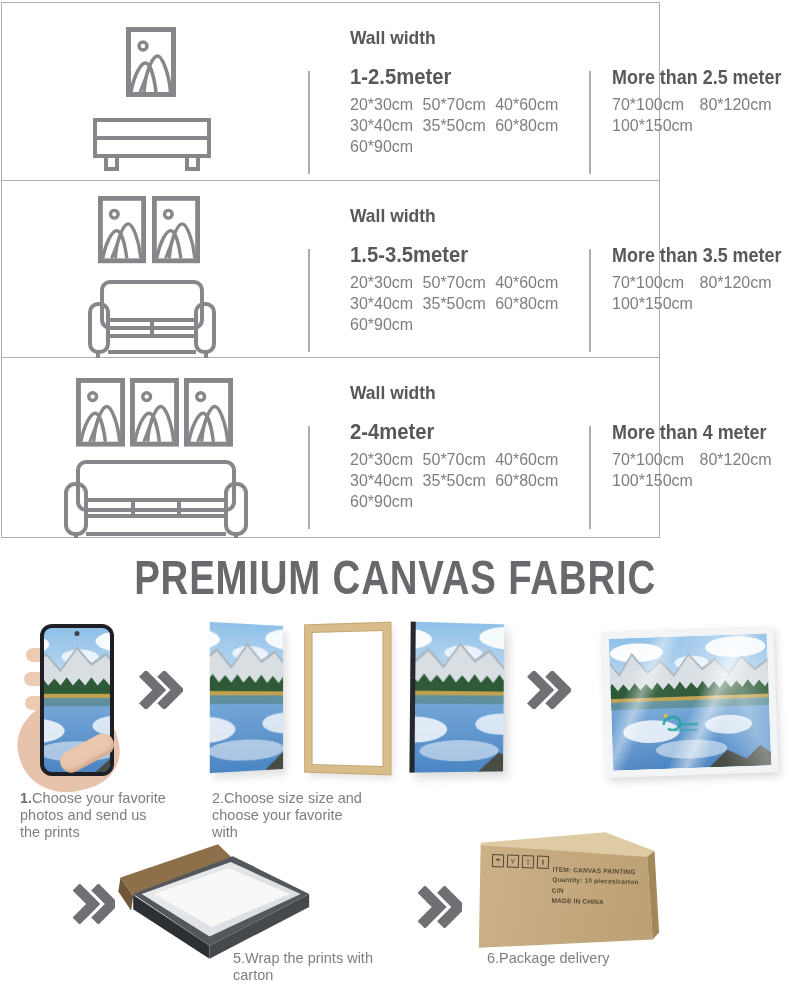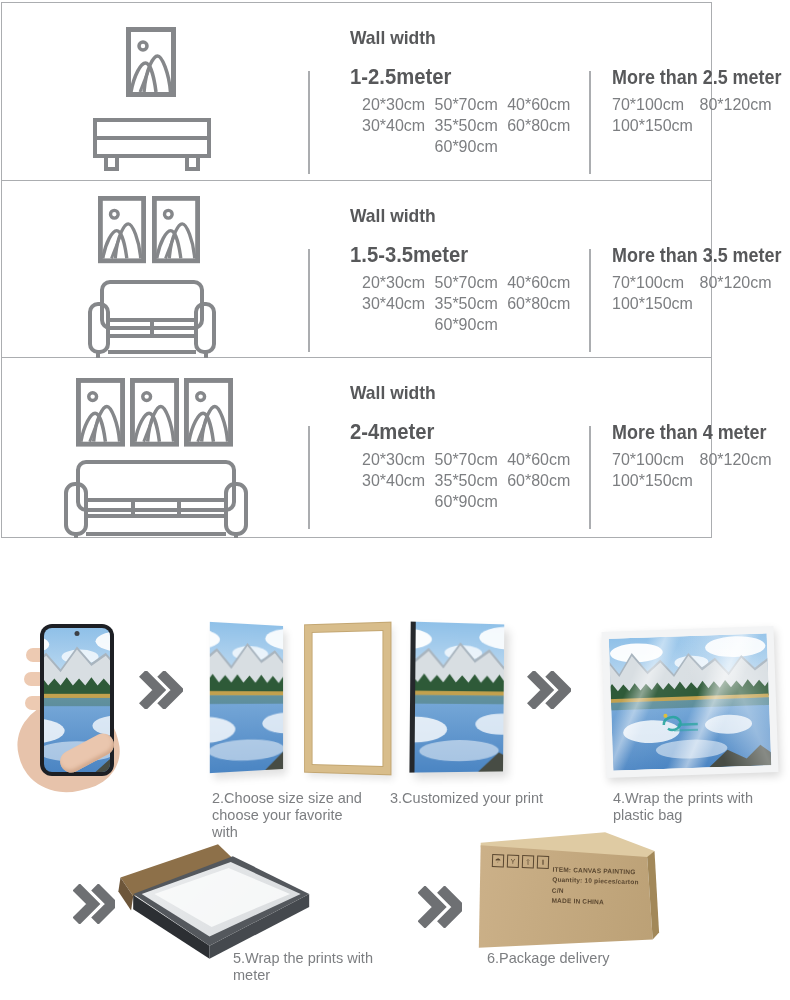--- a/index.html
+++ b/index.html
@@ -1,33 +1,33 @@
 <!DOCTYPE html>
 <html><head>
 <meta charset="utf-8">
 <style>
   html,body{margin:0;padding:0;background:#fff;}
   .page{position:relative;width:790px;height:1000px;background:#fff;overflow:hidden;
         font-family:"Liberation Sans",sans-serif;}
 
   
-  .size-table{position:absolute;left:1px;top:2px;width:711px;height:536px;
+  .size-table{position:absolute;left:1px;top:2px;width:659px;height:536px;
               border:1.5px solid #abadb0;box-sizing:border-box;}
   .sg-row{position:relative;height:177.5px;border-bottom:1.5px solid #abadb0;box-sizing:border-box;}
   .sg-row:last-child{border-bottom:none;}
   .vline{position:absolute;width:2px;top:68px;height:103px;background:#abadb0;}
   .vline.v1{left:306px;} .vline.v2{left:587px;}
   .h-wall{position:absolute;left:348px;top:24px;font-size:19px;font-weight:bold;color:#57585a;
           transform:scaleX(.92);transform-origin:0 50%;white-space:nowrap;}
   .h-range{position:absolute;left:348px;top:61px;font-size:22px;font-weight:bold;color:#57585a;
            transform:scaleX(.92);transform-origin:0 50%;white-space:nowrap;}
   .h-more{position:absolute;left:610px;top:63px;font-size:19.5px;font-weight:bold;color:#57585a;
           transform:scaleX(.92);transform-origin:0 50%;white-space:nowrap;}
   .sizes{position:absolute;font-size:16px;color:#7c7e81;line-height:21px;white-space:nowrap;}
-  .sizes.left{left:360px;top:91px;word-spacing:5px;text-align:center;}
+  .sizes.left{left:348px;top:91px;word-spacing:5px;}
   .sizes.right{left:610px;top:91px;word-spacing:11px;}
   .illus{position:absolute;}
   .illus svg{display:block;overflow:visible;}
   .lineart{stroke:#85878a;fill:none;}
 
   
   .fabric-title{position:absolute;left:0;top:550px;width:790px;text-align:center;}
   .fabric-title span{display:inline-block;font-size:48px;font-weight:bold;color:#68696c;
                      letter-spacing:1px;transform:scaleX(.8);white-space:nowrap;}
 
@@ -238,20 +238,23 @@
         <div>60*90cm</div>
       </div>
       <div class="h-more">More than 4 meter</div>
       <div class="sizes right">
         <div>70*100cm 80*120cm</div>
         <div>100*150cm</div>
       </div>
     </div>
   </div>
 
+  <div class="fabric-title">
+    <span>PREMIUM CANVAS FABRIC</span>
+  </div>
 
   <div>
     <div class="hand-palm"></div>
     <div class="hand-finger f1"></div>
     <div class="hand-finger f2"></div>
     <div class="hand-finger f3"></div>
     <div class="phone">
       <div class="cam"></div>
       <div class="screen scene-box" style="position:relative">
         <svg class="scene-use" viewBox="0 0 200 140" preserveAspectRatio="xMidYMid slice">
@@ -297,52 +300,50 @@
         <svg width="46" height="28" viewBox="0 0 46 28">
           <path d="M8,14 C8,6 20,4 24,10 C28,16 18,22 12,18" stroke="#2aa5a0" stroke-width="2.5" fill="none"></path>
           <circle cx="10" cy="5" r="2" fill="#e8c22c"></circle>
           <rect x="22" y="13" width="20" height="2.5" fill="#2aa5a0" opacity=".85"></rect>
           <rect x="18" y="19" width="24" height="2" fill="#2aa5a0" opacity=".6"></rect>
         </svg>
       </div>
     </div>
   </div>
 
+  <div class="caption bold-num" style="left:20px;top:790px;width:172px">
+    <div><span class="num">1.</span><span>Choose your favorite</span></div>
+    <div>photos and send us</div>
+    <div>the prints</div>
+  </div>
   <div class="caption" style="left:212px;top:790px;width:185px">
     <div><span class="num">2.</span><span>Choose size size and</span></div>
     <div>choose your favorite</div>
     <div>with</div>
-  </div>
-  <div class="caption" style="left:390px;top:790px;width:210px">
-    <div><span class="num">3.</span><span>Customized your print</span></div>
-  </div>
-  <div class="caption" style="left:613px;top:790px;width:172px">
-    <div><span class="num">4.</span><span>Wrap the prints with</span></div>
-    <div>plastic bag</div>
   </div>
 
   <div class="chev" style="left:73px;top:884px">
     <svg width="42" height="40" viewBox="0 0 54 50" stroke="#6e7073" stroke-width="13" fill="none">
         <use href="#chev"></use>
       </svg>
   </div>
 
   <div class="carton5">
     <div class="c5-flap"></div>
     <div class="c5-flapside"></div>
     <div class="c5-sideL"></div>
     <div class="c5-sideR"></div>
     <div class="c5-top"></div>
     <div class="c5-sheet"></div>
     <div class="c5-sheet2"></div>
   </div>
 
   <div class="caption" style="left:233px;top:950px;width:172px">
     <div><span class="num">5.</span><span>Wrap the prints with</span></div>
-    <div>meter</div>
+    <div>carton</div>
   </div>
 
   <div class="chev" style="left:418px;top:886px">
     <svg width="44" height="42" viewBox="0 0 54 50" stroke="#6e7073" stroke-width="13" fill="none">
         <use href="#chev"></use>
       </svg>
   </div>
 
   <div class="box6">
     <div class="face b6-top"></div>

